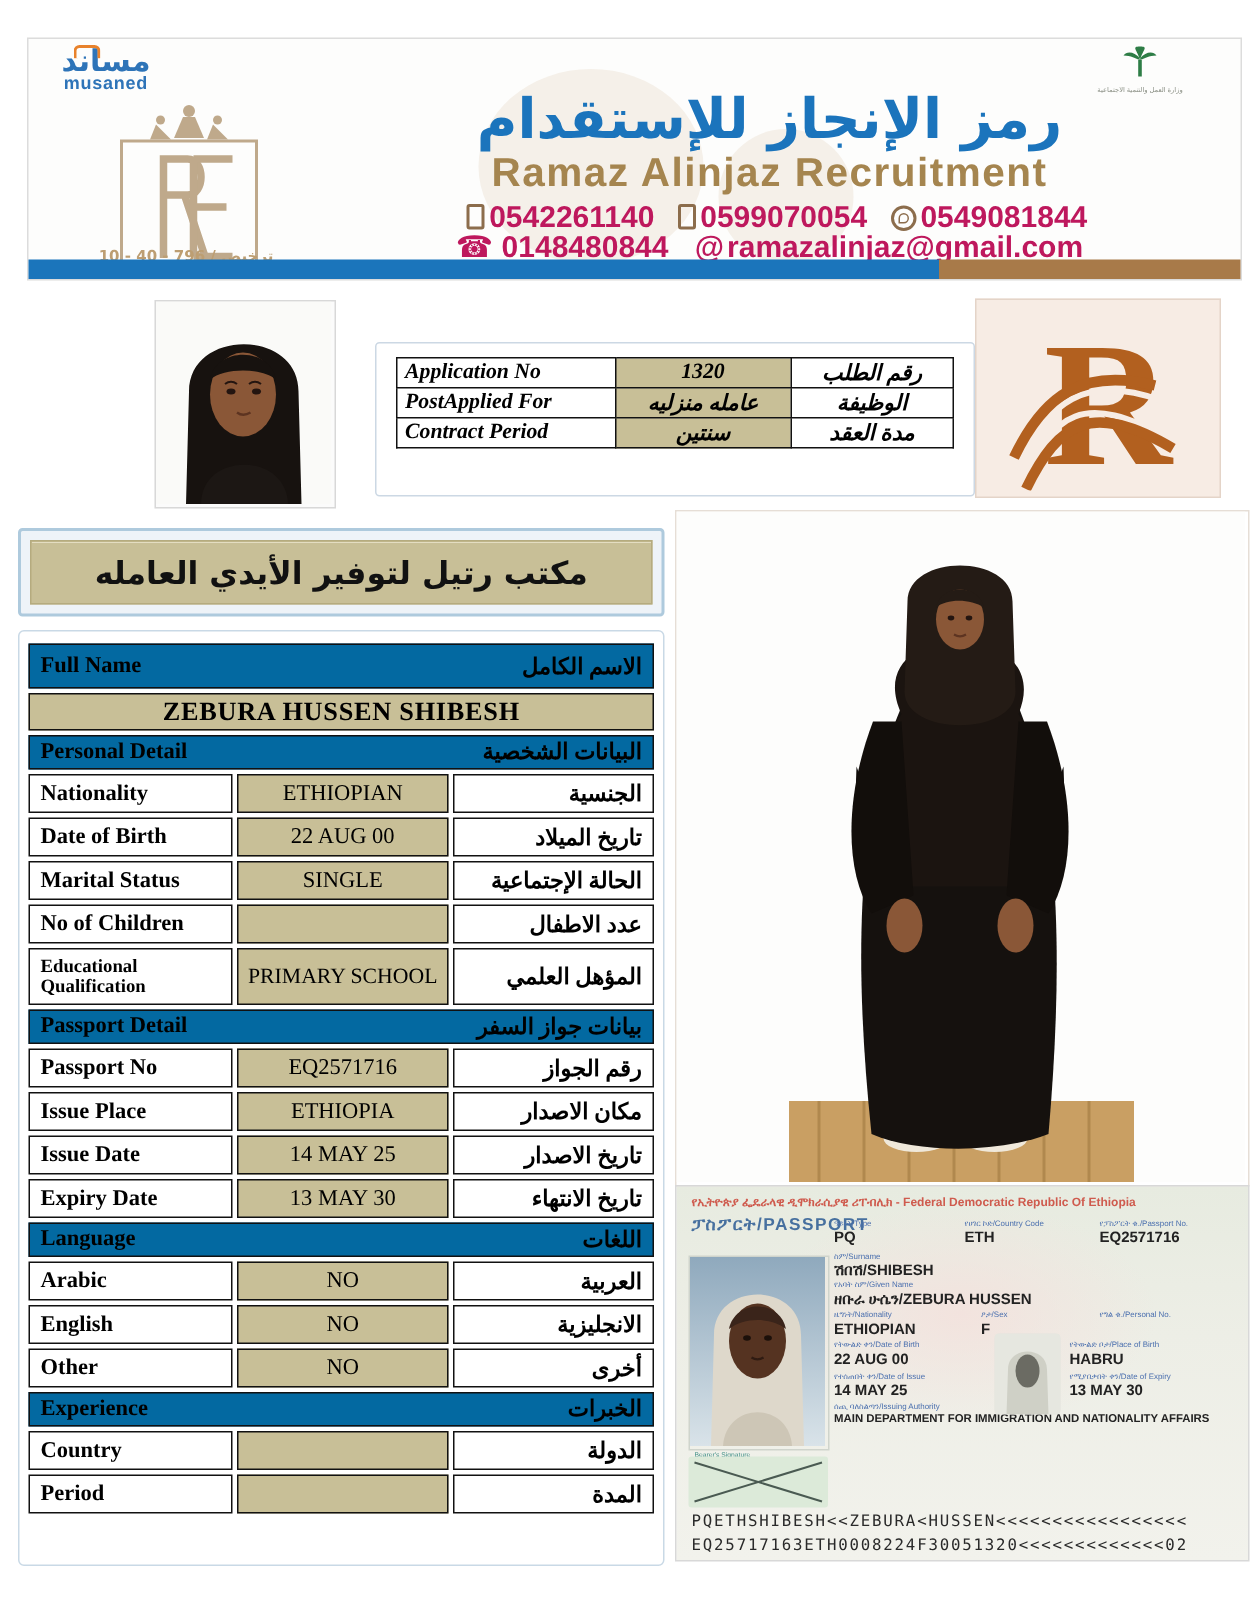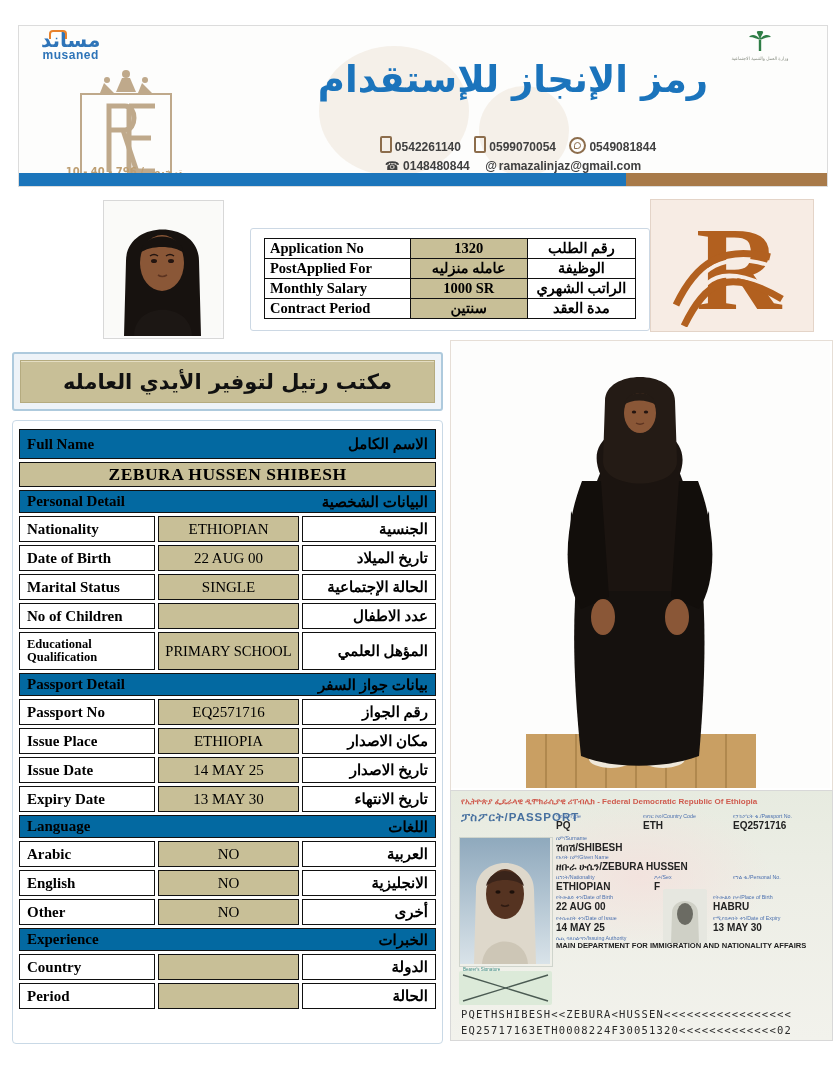--- a/index.html
+++ b/index.html
@@ -19,41 +19,41 @@
   .palm{width:26px;height:22px;margin:0 auto;}
   .ministry .txt{font-size:4.5px;color:#8a8f84;line-height:5px;font-family:"Liberation Sans",sans-serif;}
   .relogo{position:absolute;left:48px;top:42px;width:118px;height:118px;}
   .license{position:absolute;left:20px;top:140px;width:170px;text-align:center;color:#bd9e72;
            font-size:10px;font-weight:bold;font-family:"Liberation Sans",sans-serif;}
   .title-block{position:absolute;left:200px;top:34px;width:588px;text-align:center;}
   .title-ar{font-size:37px;font-weight:bold;color:#1b74bc;line-height:40px;direction:rtl;
             font-family:"DejaVu Sans",sans-serif;}
   .title-en{font-size:27px;font-weight:bold;color:#a5854f;letter-spacing:1px;line-height:30px;
             font-family:"Liberation Sans",sans-serif;}
-  .contacts{position:absolute;left:196px;top:110px;width:596px;text-align:center;color:#404040;
-            font-family:"Liberation Sans",sans-serif;font-weight:bold;font-size:12px;line-height:19px;}
+  .contacts{position:absolute;left:196px;top:110px;width:596px;text-align:center;color:#be185d;
+            font-family:"Liberation Sans",sans-serif;font-weight:bold;font-size:20px;line-height:19px;}
   .mob-ic{display:inline-block;width:8px;height:13px;border:2px solid #8c6d4c;border-radius:2px;
           vertical-align:-2px;margin:0 3px 0 10px;}
   .wa-ic{display:inline-block;width:13px;height:13px;border:2px solid #8c6d4c;border-radius:50%;
          vertical-align:-3px;margin:0 3px 0 10px;position:relative;}
   .wa-ic:after{content:"";position:absolute;left:3px;top:3px;width:5px;height:5px;
          border:1.6px solid #8c6d4c;border-radius:50% 50% 50% 0;}
   .glyph{font-family:"DejaVu Sans",sans-serif;}
   .at-ic{display:inline-block;margin:0 2px 0 12px;font-weight:bold;}
   .hbar{position:absolute;left:0;bottom:0;width:100%;height:13px;display:flex;}
   .hbar .b1{width:607px;background:#1b75bb;}
   .hbar .b2{flex:1;background:#a87a49;}
   
   .portrait{position:absolute;left:103px;top:200px;width:119px;height:137px;border:1px solid #d8d8d8;
             background:#fbfbfb;}
   
   .app-frame{position:absolute;left:250px;top:228px;width:398px;height:101px;border:1px solid #ccd8e4;
              border-radius:3px;background:#fff;}
   table.app{border-collapse:collapse;position:absolute;left:13px;top:9px;width:372px;}
-  table.app td{border:1.6px solid #111;height:19px;font-size:14.5px;font-weight:bold;padding:0 5px;}
+  table.app td{border:1.6px solid #111;height:19px;font-size:14.5px;font-weight:bold;padding:0 5px;font-style:italic;}
   td.a-en{width:138px;text-align:left;}
   td.a-val{width:110px;text-align:center;background:#c8bf97;}
   td.a-ar{width:100px;text-align:center;direction:rtl;}
   
   .r-frame{position:absolute;left:650px;top:199px;width:162px;height:131px;border:1px solid #e4d4c8;
            background:#f7ece4;display:flex;align-items:center;justify-content:center;}
   
   .office-frame{position:absolute;left:12px;top:352px;width:427px;height:55px;border:2px solid #aecadd;
                 border-radius:3px;background:#eef3f8;}
   .office-bar{position:absolute;left:6px;top:6px;right:6px;bottom:6px;background:#c8bf97;
@@ -137,20 +137,21 @@
       </g>
       <g fill="none" stroke="#bfa98b" stroke-width="5">
         <path d="M42 104 L42 38 L58 38 C70 38 70 62 58 62 L44 62 M56 62 L70 104"></path>
         <path d="M62 38 L88 38 M62 70 L84 70 M62 103 L88 103 M62 38 L62 103"></path>
       </g>
     </svg>
     <div class="license glyph">ترخيص / 796 - 40 - 10</div>
 
     <div class="title-block">
       <div class="title-ar">رمز الإنجاز للإستقدام</div>
+      <div class="title-en">Ramaz Alinjaz Recruitment</div>
     </div>
 
     <div class="contacts">
       <div>
         <span class="mob-ic"></span><span>0542261140</span>
         <span class="mob-ic"></span><span>0599070054</span>
         <span class="wa-ic"></span><span>0549081844</span>
       </div>
       <div>
         <span class="glyph">☎</span>
@@ -186,25 +187,20 @@
             <td class="a-en">Application No</td>
             <td class="a-val">1320</td>
             <td class="a-ar" dir="rtl">رقم الطلب</td>
           </tr>
           <tr>
             <td class="a-en">PostApplied For</td>
             <td class="a-val">عامله منزليه</td>
             <td class="a-ar" dir="rtl">الوظيفة</td>
           </tr>
           <tr>
-            <td class="a-en">Monthly Salary</td>
-            <td class="a-val">1000 SR</td>
-            <td class="a-ar" dir="rtl">الراتب الشهري</td>
-          </tr>
-          <tr>
             <td class="a-en">Contract Period</td>
             <td class="a-val">سنتين</td>
             <td class="a-ar" dir="rtl">مدة العقد</td>
           </tr>
         </tbody>
     </table>
   </div>
 
   <div class="r-frame">
     <svg width="140" height="122" viewBox="0 0 140 122">
@@ -322,21 +318,21 @@
           </div>
         </div>
         <div class="cv-row field">
           <div class="c-en">Country</div>
           <div class="c-val"></div>
           <div class="c-ar" dir="rtl">الدولة</div>
         </div>
         <div class="cv-row field">
           <div class="c-en">Period</div>
           <div class="c-val"></div>
-          <div class="c-ar" dir="rtl">الحالة</div>
+          <div class="c-ar" dir="rtl">المدة</div>
         </div>
       </div>
   </div>
 
   <div class="body-frame">
     <svg width="379" height="447" viewBox="0 0 379 447">
       <rect width="379" height="447" fill="#fdfdfc"></rect>
       <rect x="75" y="393" width="230" height="54" fill="#c99f63"></rect>
       <g stroke="#b0884e" stroke-width="2">
         <line x1="95" y1="393" x2="95" y2="447"></line>

